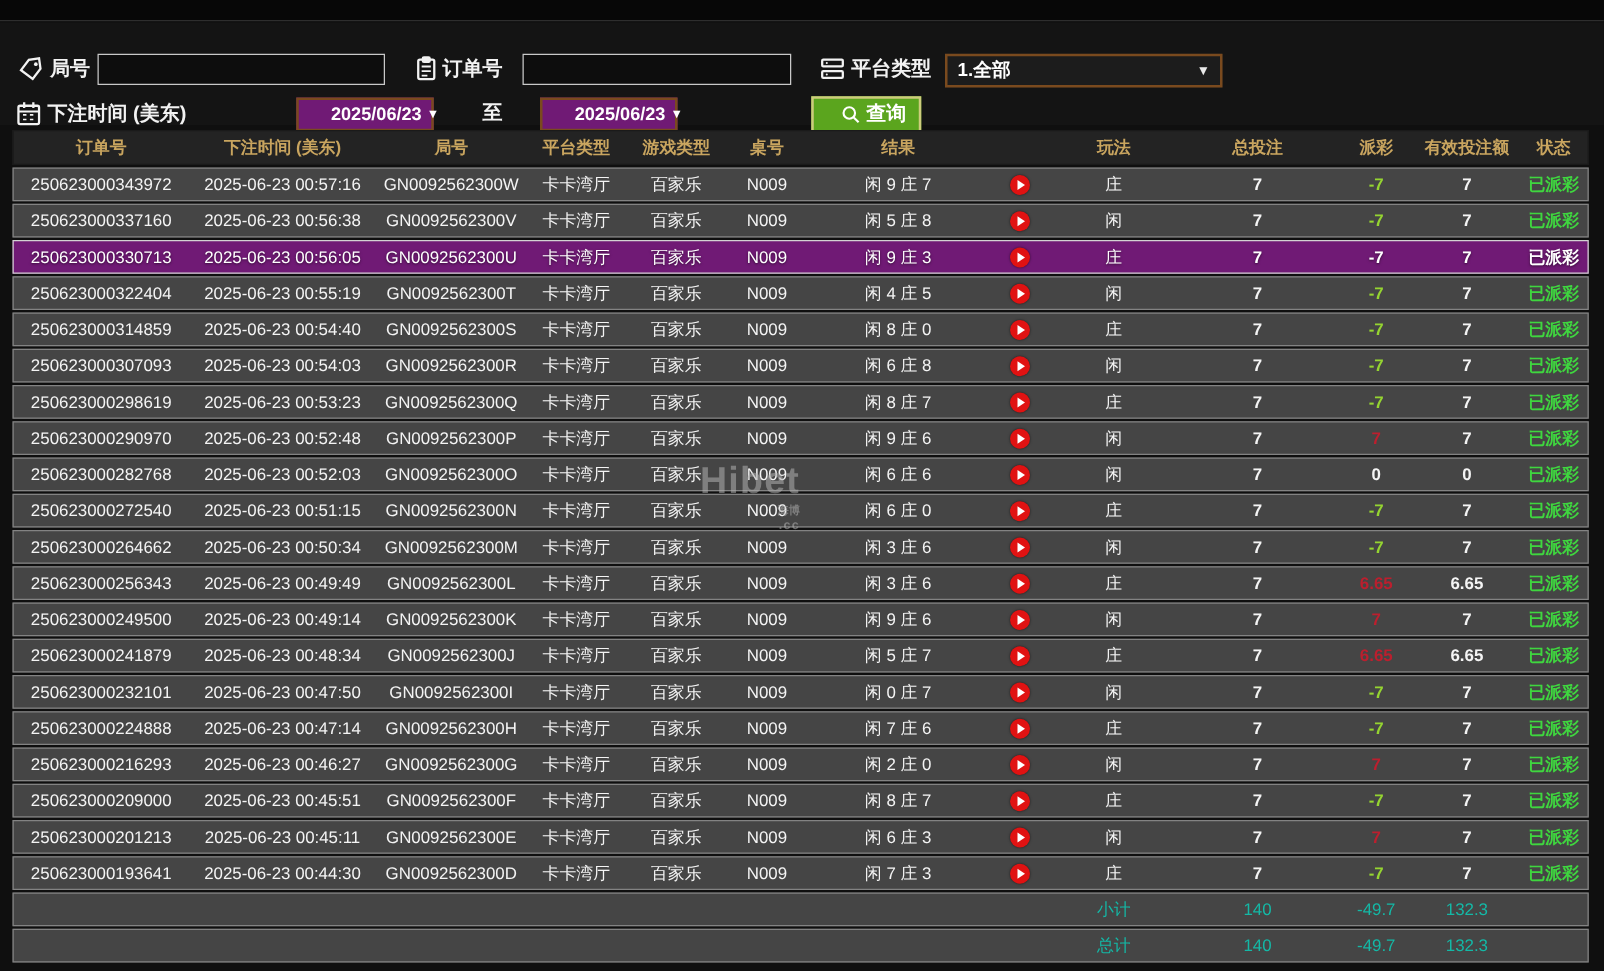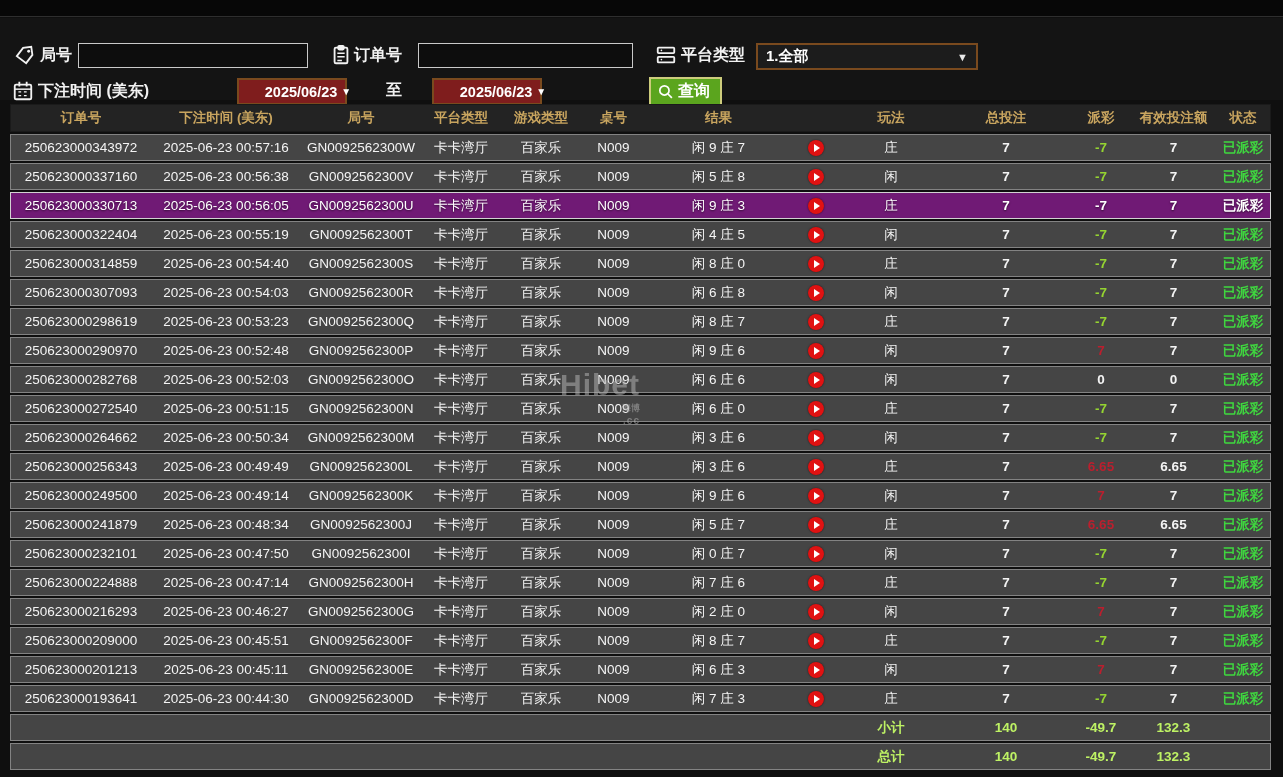--- a/index.html
+++ b/index.html
@@ -10,45 +10,45 @@
   
   .filters { position:absolute; left:0; top:18px; width:1283px; height:82px; background:#141414; }
   .flabel { position:absolute; color:#f2f2f2; font-weight:bold; font-size:16px; white-space:nowrap; }
   .ficon { position:absolute; width:22px; height:22px; }
   .ficon svg { width:22px; height:22px; display:block; }
   .txtinput { position:absolute; height:25px; background:#0d0d0d; border:1px solid #c9c9c9;
     color:#f0f0f0; font-size:14px; padding:0 6px; outline:none; }
   .selbox { position:absolute; height:27px; background:#1c1c1c; border:2px solid #7a4a1e;
     color:#fff; font-size:15px; display:flex; align-items:center; padding:0 8px; cursor:default; }
   .selbox .caret { margin-left:auto; font-size:11px; color:#e8e8e8; }
-  .datebox { position:absolute; height:27px; background:#7f1d1d; border:2px solid #7a4a1e;
+  .datebox { position:absolute; height:27px; background:#701a75; border:2px solid #7a4a1e;
     color:#fff; font-weight:bold; font-size:14.5px; display:flex; align-items:center;
     justify-content:center; gap:4px; cursor:default;padding-left:32px; }
   .datebox .caret { font-size:10px; }
-  .querybtn { position:absolute; left:649px; top:59px; height:29px; padding:0 10px 0 6px;
+  .querybtn { position:absolute; left:649px; top:59px; height:29px; padding:0 10px 0 21px;
     background:#5ba51e; border:2px solid #cdcc7c; color:#fff; font-weight:bold; font-size:16px;
     display:flex; align-items:center; gap:4px; cursor:pointer; }
   .querybtn svg { width:17px; height:17px; }
   
   .table { position:absolute; left:10px; top:104px; width:1261px; }
   .t-row, .t-head { display:grid;
     grid-template-columns:140px 150px 120px 80px 80px 65px 145px 50px 100px 130px 60px 85px 1fr;
     align-items:center; }
   .t-head { height:28px; background:#232323; border:1px solid #1a1a1a; }
   .t-head .hc { color:#c9a55f; font-weight:bold; font-size:13.5px; text-align:center; white-space:nowrap; }
   .t-row { height:27px; background:#454545; border:1px solid #838383; margin-top:2px; }
   .t-row.selected { background:#701a75; border-color:#d2d2d2; }
   .t-row.selected .c { color:#fff; text-shadow:0 1px 2px rgba(0,0,0,.55); }
   .c { color:#f4f4f4; font-size:13.5px; text-align:center; white-space:nowrap; overflow:hidden; }
   .c.num { font-weight:bold; }
   .c.neg { color:#95d431; font-weight:bold; }
   .c.pos { color:#bb1f2e; font-weight:bold; }
   .c.zero { color:#f4f4f4; font-weight:bold; }
   .c.status { color:#3fd63f; font-weight:bold; }
-  .c.totyellow { color:#bef264; font-weight:bold; }
+  .c.totyellow { color:#14b8a6; font-weight:normal; }
   .playwrap { display:flex; justify-content:center; }
   .playbtn { width:16px; height:16px; border-radius:50%; background:#e01212;
     display:flex; align-items:center; justify-content:center; cursor:pointer;
     box-shadow:0 0 2px rgba(0,0,0,.6); }
   .playbtn::after { content:""; display:block; width:0; height:0; margin-left:2px;
     border-left:6px solid #fff; border-top:4px solid transparent; border-bottom:4px solid transparent; }
   
   .watermark { position:absolute; left:560px; top:368px; color:rgba(175,175,175,.55);
     font-weight:bold; font-size:30px; letter-spacing:1px; display:flex; align-items:flex-end;
     pointer-events:none;flex-direction:column; }

